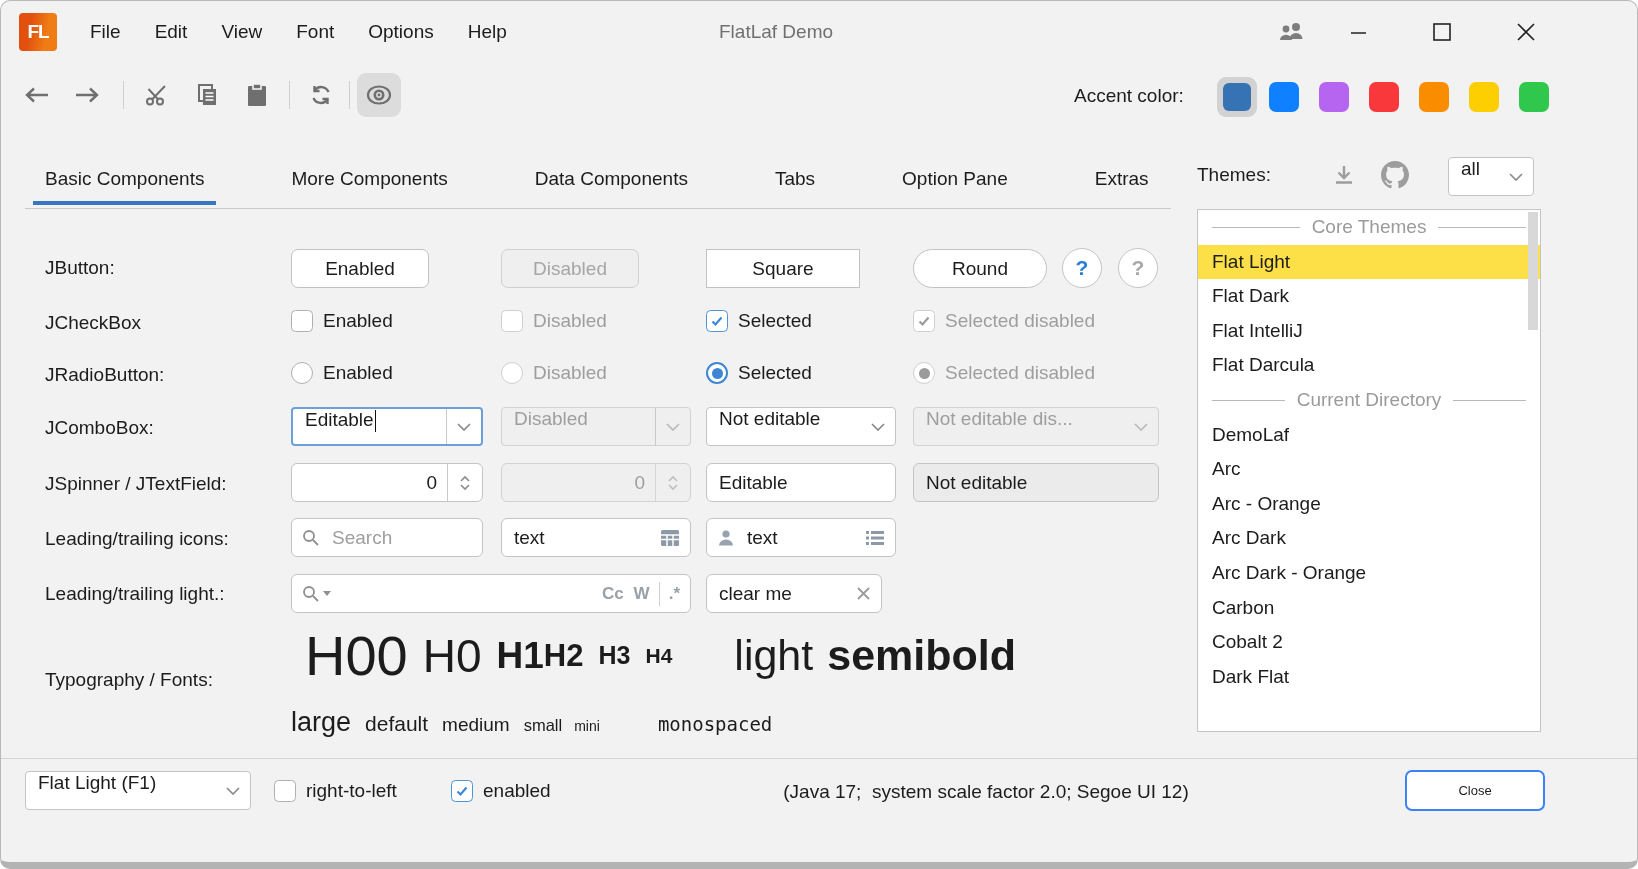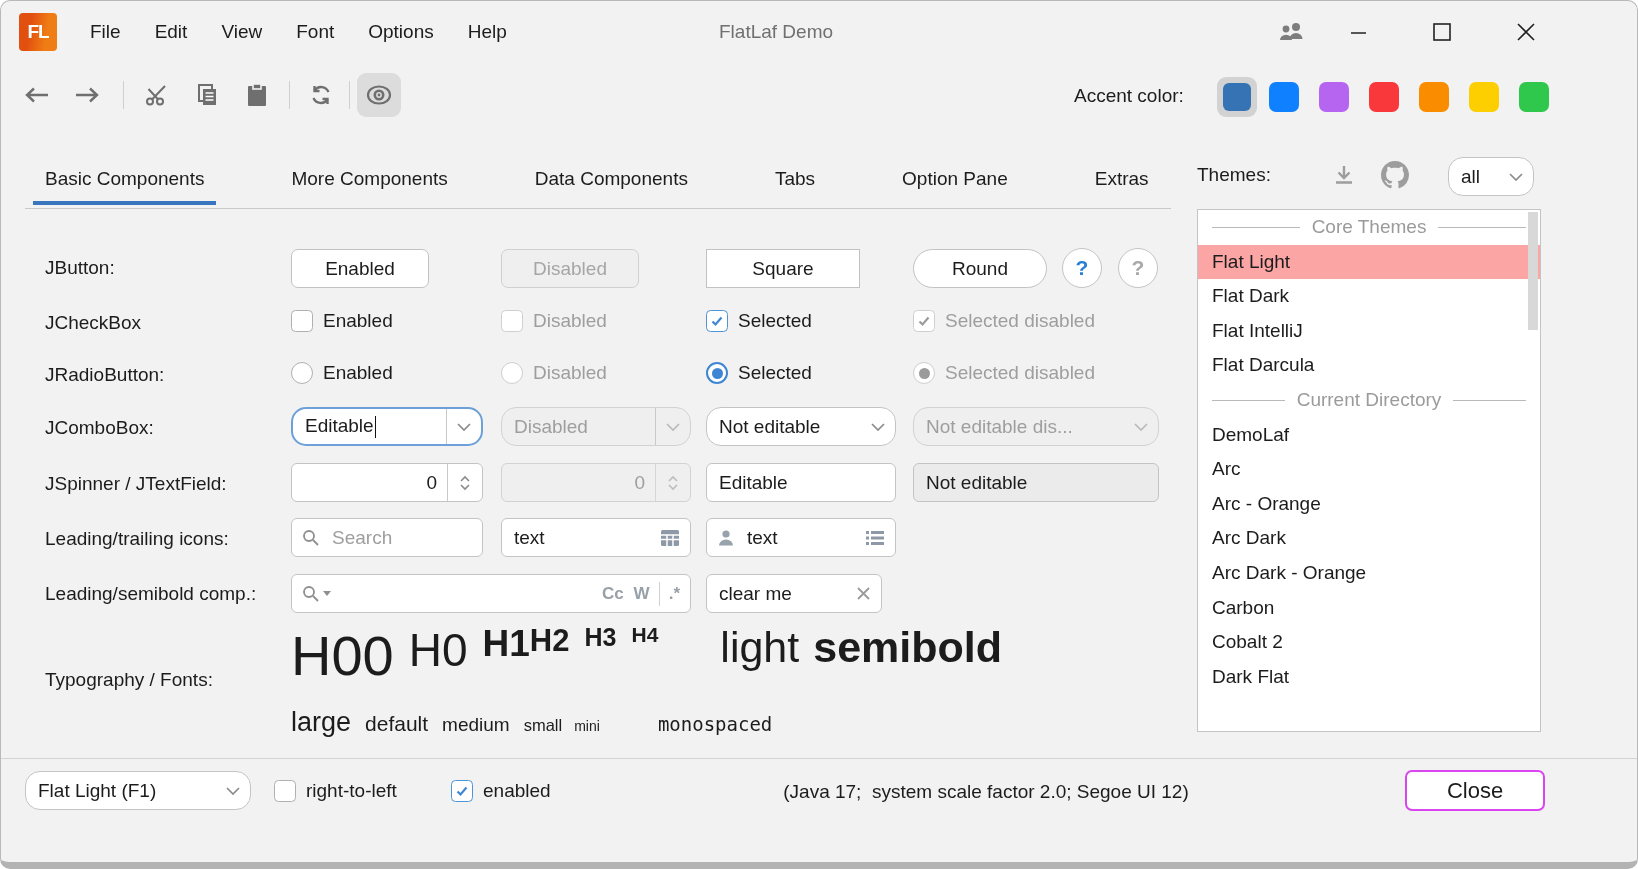--- a/index.html
+++ b/index.html
@@ -26,31 +26,31 @@
   .swatch-sel-box{left:1216px;top:76px;width:40px;height:40px;background:#d2d2d2;border-radius:9px;
                   display:flex;align-items:center;justify-content:center;}
   
   .tabs{left:32px;top:158px;display:flex;gap:41px;}
   .tab{position:relative;padding:0 12px;margin-right:22px;font-size:19px;height:46px;line-height:40px;}
   .tab.active::after{content:"";position:absolute;left:0;right:0;bottom:0;height:4px;background:#3876bf;}
   .tabline{left:24px;top:207px;width:1146px;height:1px;background:#c9c9c9;}
   
   .themes-label{left:1196px;top:163px;font-size:19px;}
   .icon-btn{display:flex;align-items:center;justify-content:center;}
-  .combo{height:39px;background:#fff;border:1px solid #c4c4c4;border-radius:15px;display:flex;align-items:center;box-sizing:border-box;}
+  .combo{height:39px;background:#fff;border:1px solid #c4c4c4;border-radius:4px;display:flex;box-sizing:border-box;}
   .combo .val{padding-left:12px;font-size:19px;flex:1;white-space:nowrap;overflow:hidden;}
   .combo .arrow{width:34px;display:flex;align-items:center;justify-content:center;flex:none;}
   .combo .sep{width:1px;align-self:stretch;background:#c9c9c9;flex:none;}
   .combo.focused{border:2px solid #6ba1d8;}
   .combo.disabled{background:#efefef;border-color:#d2d2d2;}
   .combo.disabled .val{color:#9e9e9e;}
   .themelist{left:1196px;top:208px;width:344px;height:523px;background:#fff;border:1px solid #c4c4c4;
              box-sizing:border-box;overflow:hidden;}
   .theme-row{height:34.6px;line-height:34.6px;padding-left:14px;font-size:19px;white-space:nowrap;}
-  .theme-row.selected{background:#fca5a5;}
+  .theme-row.selected{background:#fde047;}
   .theme-sep{height:34.6px;display:flex;align-items:center;color:#9b9b9b;font-size:19px;padding:0 14px;}
   .theme-sep::before,.theme-sep::after{content:"";flex:1;height:1px;background:#b9b9b9;}
   .theme-sep::before{margin-right:12px;}
   .theme-sep::after{margin-left:12px;}
   .vthumb{right:2px;top:2px;width:10px;height:118px;background:#d8d8d8;}
   
   .rowlabel{left:44px;font-size:19px;}
   .btn{height:39px;background:#fff;border:1px solid #c2c2c2;border-radius:7px;box-sizing:border-box;
        display:flex;align-items:center;justify-content:center;font-size:19px;}
   .btn.disabled{background:#efefef;border-color:#d0d0d0;color:#a6a6a6;}
@@ -73,26 +73,26 @@
          display:flex;align-items:center;font-size:19px;}
   .field.disabled{background:#efefef;border-color:#d2d2d2;color:#9e9e9e;}
   .field.grayfill{background:#ebebeb;}
   .field .pad{padding-left:12px;flex:1;white-space:nowrap;overflow:hidden;}
   .spin-val{flex:1;text-align:right;padding-right:10px;}
   .caret{display:inline-block;width:1.5px;height:22px;background:#111;vertical-align:middle;margin-left:1px;}
   .mini-tri{width:0;height:0;border-left:4px solid transparent;border-right:4px solid transparent;border-top:5px solid #8f8f8f;margin-left:3px;}
   .matchicons{display:flex;align-items:center;color:#98a0a8;font-weight:bold;font-size:17px;}
   .placeholder{color:#9e9e9e;}
   
-  .typo1{left:290px;top:622px;display:flex;align-items:flex-start;}
+  .typo1{left:304px;top:622px;display:flex;align-items:center;}
   .typo2{left:290px;top:706px;display:flex;align-items:baseline;}
   
   .bottomline{left:0;top:757px;width:1636px;height:1px;background:#d4d4d4;}
-  .closebtn{left:1404px;top:769px;width:140px;height:41px;background:#fff;border:2px solid #d946ef;border-radius:7px;
-            box-sizing:border-box;display:flex;align-items:center;justify-content:center;font-size:22px;}
+  .closebtn{left:1404px;top:769px;width:140px;height:41px;background:#fff;border:2px solid #3b82f6;border-radius:7px;
+            box-sizing:border-box;display:flex;align-items:center;justify-content:center;font-size:13px;}
 </style>
 </head>
 <body>
 
 <div class="window">
 
   <div class="abs logo">FL</div>
   <div class="abs menubar">
     <span class="menu-item">File</span>
     <span class="menu-item">Edit</span>
@@ -392,21 +392,21 @@
             <rect x="6" y="1" width="13" height="3"></rect>
             <rect x="1" y="6.5" width="3" height="3"></rect>
             <rect x="6" y="6.5" width="13" height="3"></rect>
             <rect x="1" y="12" width="3" height="3"></rect>
             <rect x="6" y="12" width="13" height="3"></rect>
           </g>
         </svg>
     </span>
   </div>
 
-  <span class="abs rowlabel" style="top:582px;">Leading/semibold comp.:</span>
+  <span class="abs rowlabel" style="top:582px;">Leading/trailing light.:</span>
   <div class="abs field" style="left:290px;top:573px;width:400px;">
     <span style="padding-left:10px;display:flex;align-items:center;">
       <svg width="18" height="18" viewBox="0 0 18 18">
           <circle cx="7" cy="7" r="5" fill="none" stroke="#8f8f8f" stroke-width="1.8"></circle>
           <line x1="11" y1="11" x2="16" y2="16" stroke="#8f8f8f" stroke-width="1.8"></line>
         </svg>
       <span class="mini-tri"></span>
     </span>
     <span class="pad"></span>
     <span class="matchicons" style="padding-right:10px;">

